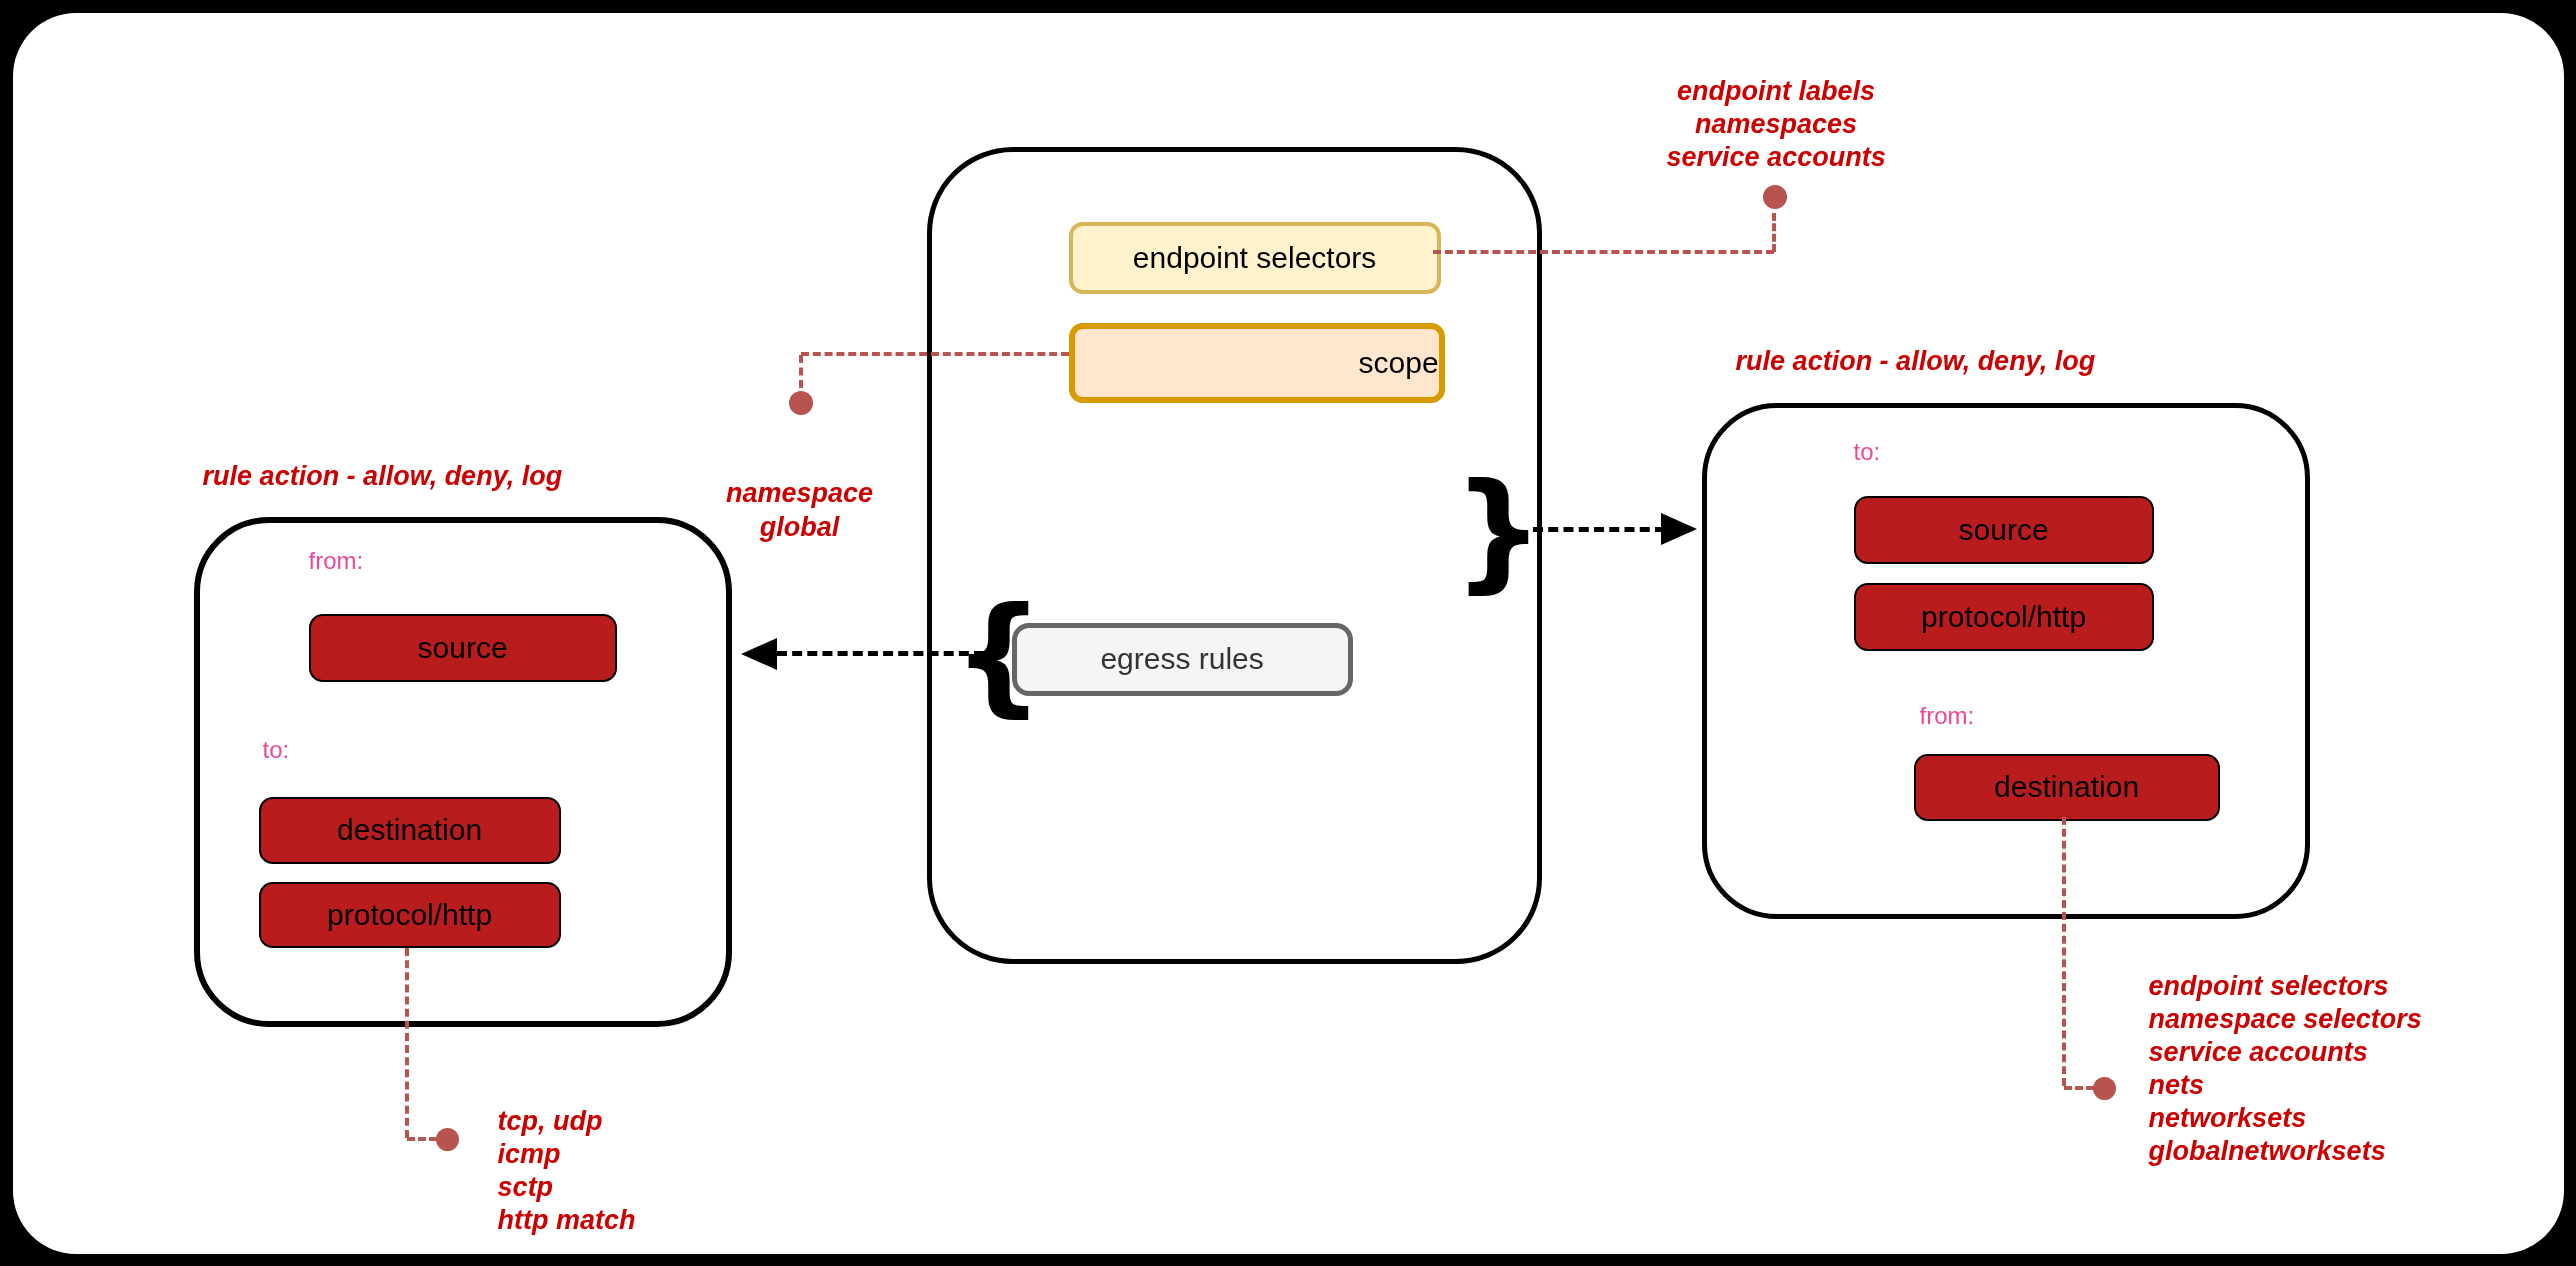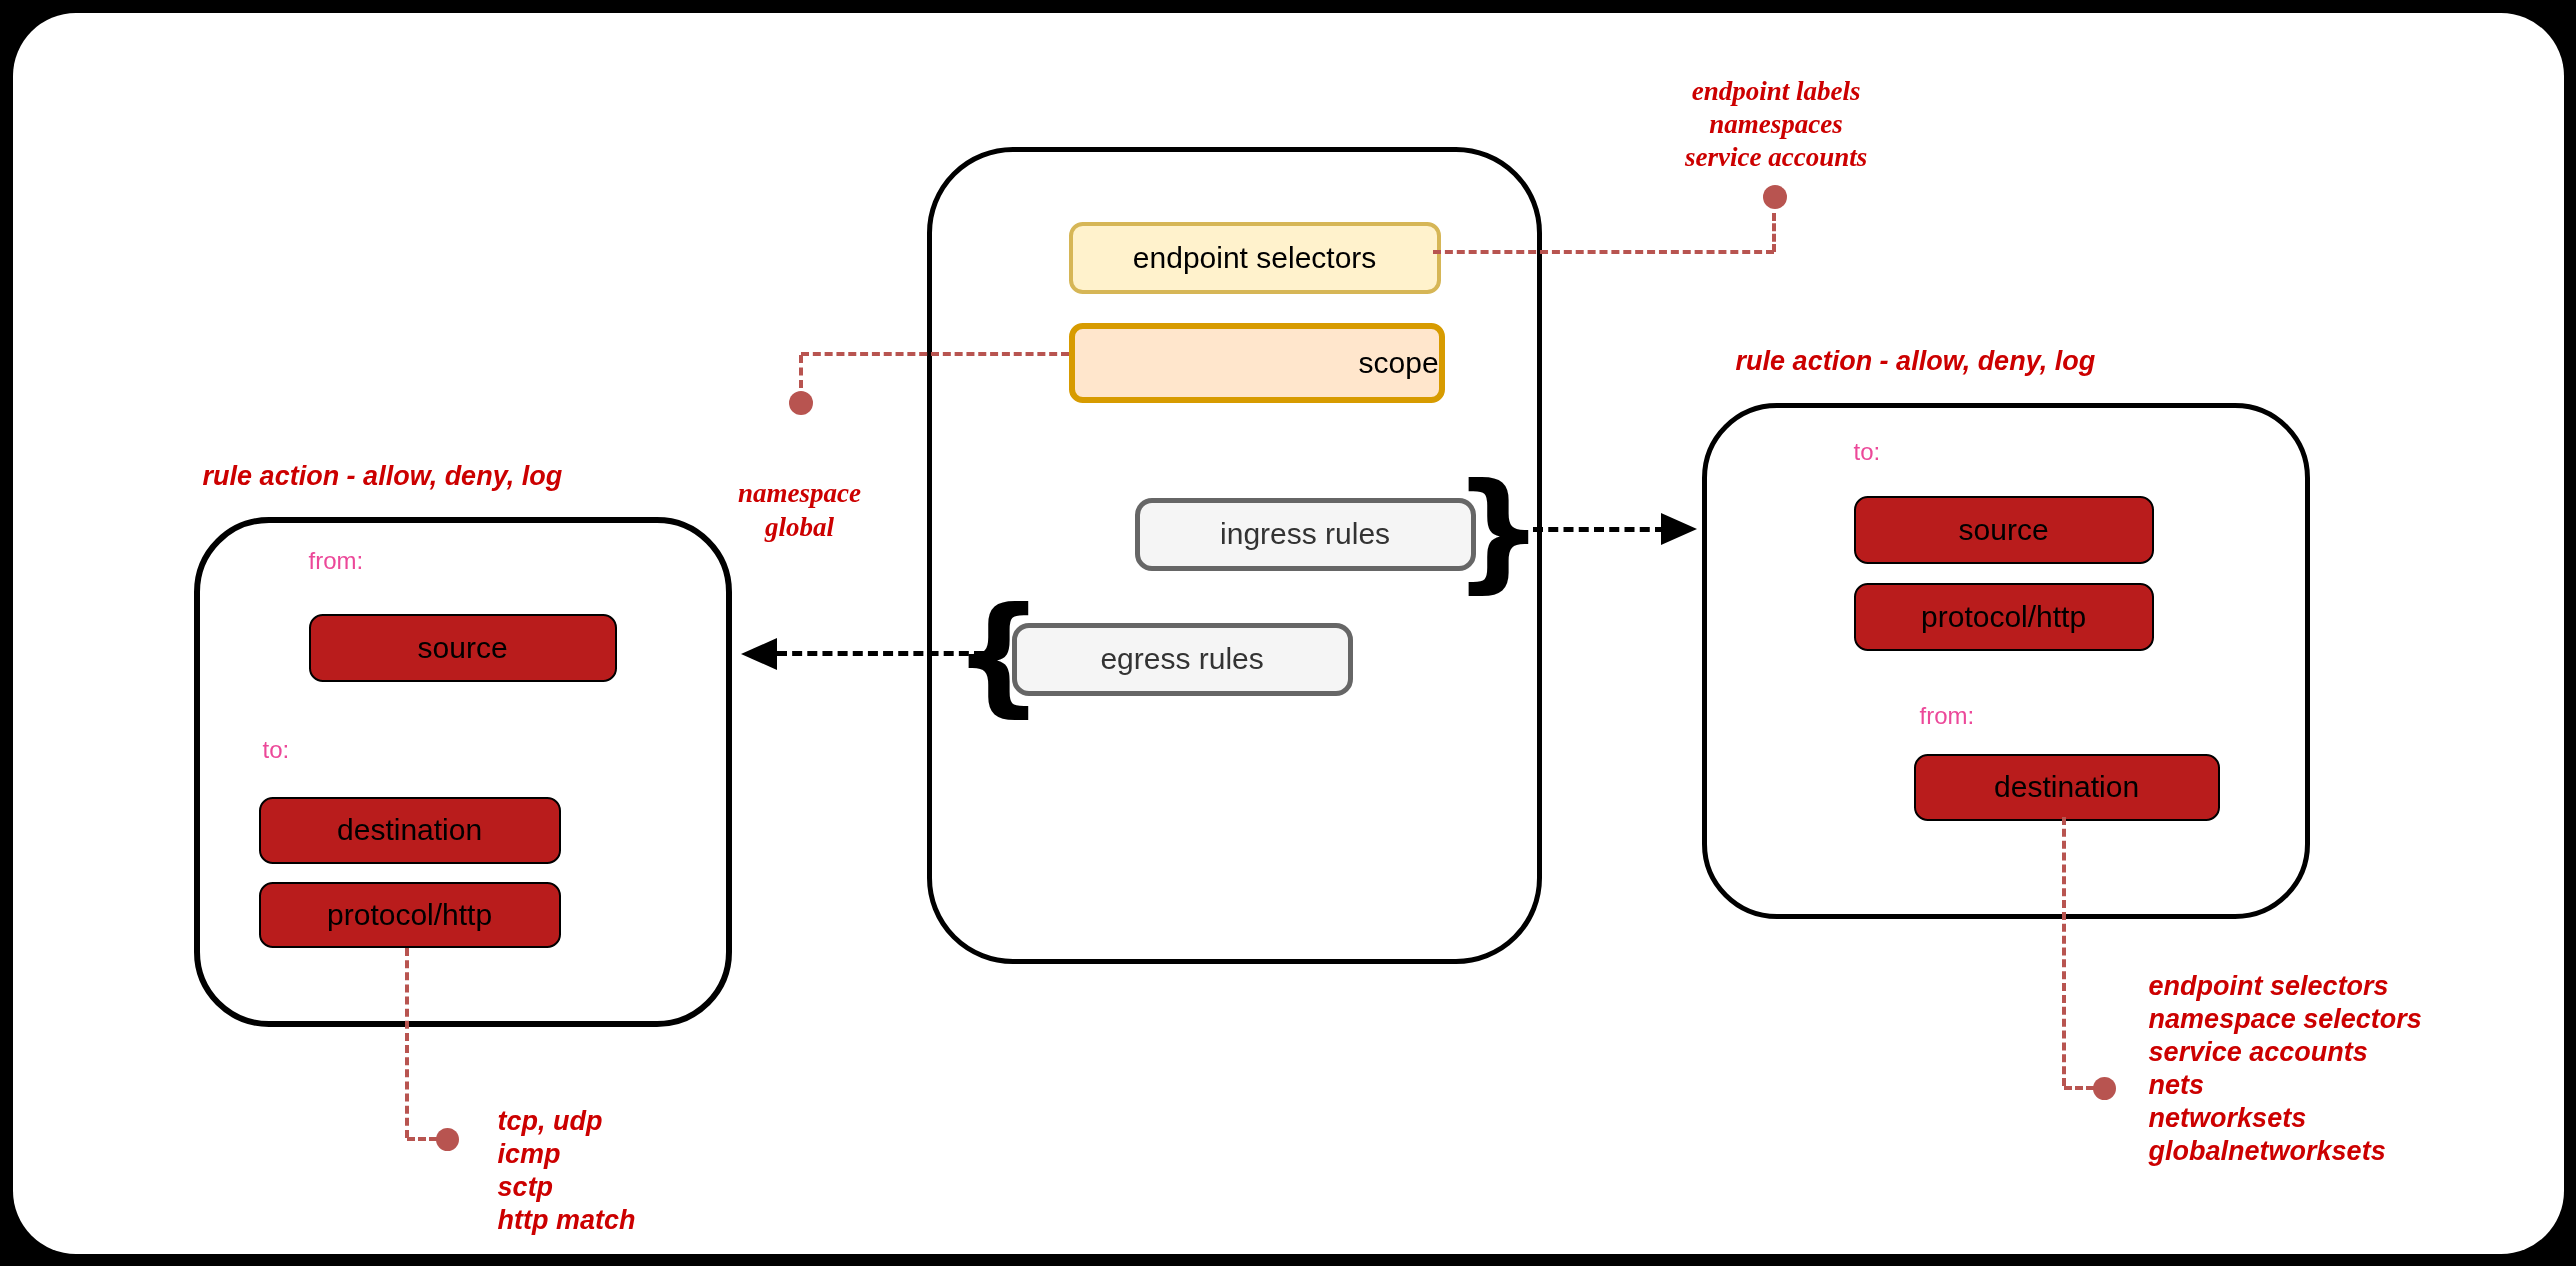--- a/index.html
+++ b/index.html
@@ -16,21 +16,21 @@
         font-size:30px;color:#000;border-radius:13.8px;background:#b91c1c;border:2.9px solid #000;
         text-align:center;}
   .chip.yellow{background:#FFF2CC;border:4.6px solid #D6B656;}
   .chip.orange{background:#FFE6CC;border:6.3px solid #D79B00;justify-content:flex-end;}
   .chip.gray{background:#F5F5F5;border:5.7px solid #666666;color:#333;border-radius:17px;}
 
   .small-label{position:absolute;font-size:24px;color:#ec4899;}
 
   .red-note{position:absolute;color:#CC0000;font-weight:bold;font-style:italic;
             font-size:27px;line-height:33px;white-space:nowrap;}
-  .red-note.center{text-align:center;font-family:Liberation Serif, serif;}
+  .red-note.center{text-align:center;}
 
   .brace{position:absolute;font-size:129px;line-height:138px;color:#000;
          font-family:"DejaVu Sans",sans-serif;font-weight:bold;text-align:center;}
 
   
   .dash-h{position:absolute;border-top:4.6px dashed #B85450;height:0;}
   .dash-v{position:absolute;border-left:4.6px dashed #B85450;width:0;}
   .dot{position:absolute;width:24px;height:24px;border-radius:50%;background:#B85450;}
 
   .arrow-line{position:absolute;border-top:5.2px dashed #000;height:0;}
@@ -50,23 +50,20 @@
     <div class="group" style="left:914px;top:134px;width:605px;height:807px;border-radius:86px;"></div>
 
     <div class="chip yellow" style="left:1056px;top:209px;width:364px;height:64px;">
       <span>endpoint selectors</span>
     </div>
 
     <div class="chip orange" style="left:1056px;top:310px;width:364px;height:68px;">
       <span>scope</span>
     </div>
 
-    <div class="chip gray" style="left:1122px;top:485px;width:331px;height:63px;">
-      <span>ingress rules</span>
-    </div>
 
     <div class="chip gray" style="left:999px;top:610px;width:331px;height:63px;text-align:right;">
       <span>egress rules</span>
     </div>
 
     <div class="brace" style="left:1440px;top:448px;width:75px;">}</div>
     <div class="brace" style="left:940px;top:572px;width:75px;">{</div>
 
     <div class="arrow-line" style="left:1520px;top:514px;width:132px;"></div>
     <div class="arrow-head-right" style="left:1648px;top:500px;"></div>

